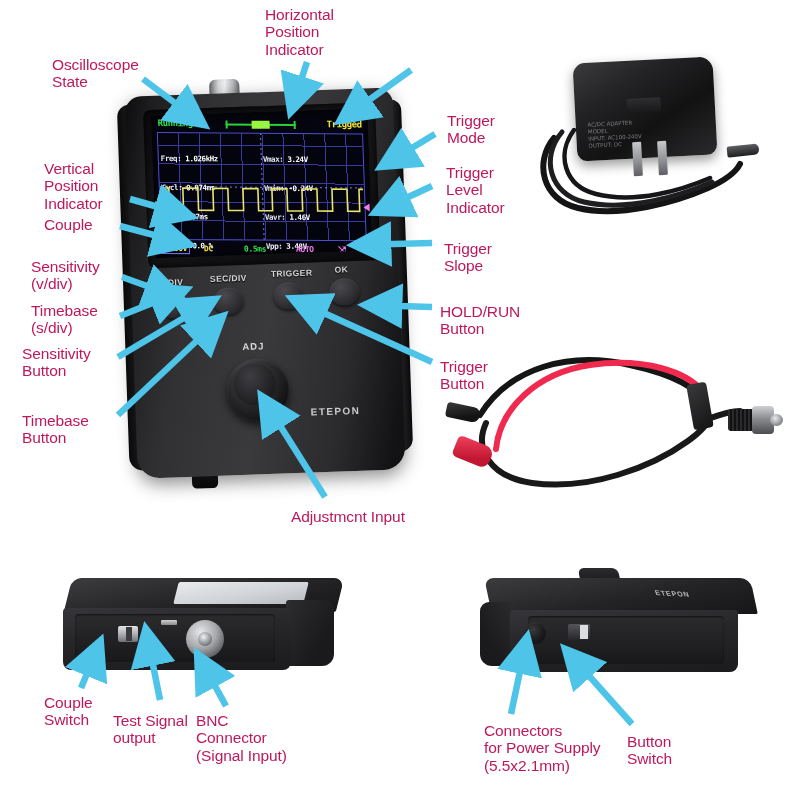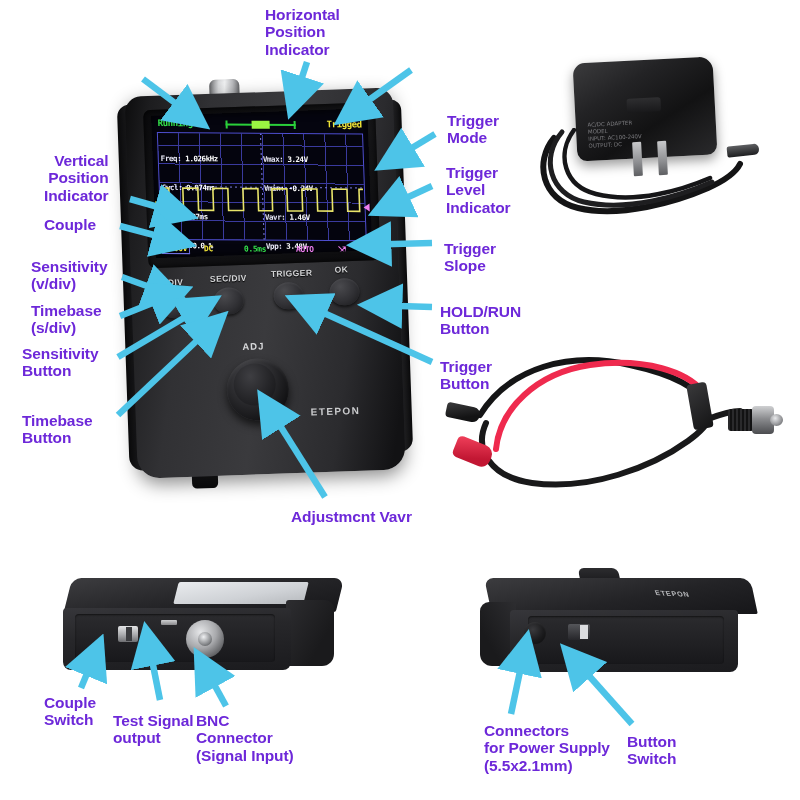--- a/index.html
+++ b/index.html
@@ -10,24 +10,23 @@
     font-family:"Liberation Sans",sans-serif;
     color:#1a1a1a;
     overflow:hidden;
     position:relative;
   }
   #stage{position:absolute;left:0;top:0;width:800px;height:800px;}
   .lbl{
     position:absolute;
     font-size:15.5px;
     line-height:1.12;
-    color:#6d28d9;
+    color:#be185d;
     white-space:pre-line;
     letter-spacing:-0.1px;
-    font-weight:bold;
   }
   svg.arrows{position:absolute;left:0;top:0;width:800px;height:800px;pointer-events:none;}
 
   
   #device{
     position:absolute;left:123px;top:78px;width:290px;height:400px;
     transform:rotate(-2.0deg);
   }
   .body-shell{
     position:absolute;left:8px;top:14px;width:268px;height:382px;
@@ -446,24 +445,26 @@
       <line x1="432" y1="362" x2="293" y2="299"></line>
       <line x1="325" y1="497" x2="262" y2="397"></line>
       <line x1="81" y1="688" x2="100" y2="642"></line>
       <line x1="160" y1="700" x2="146" y2="630"></line>
       <line x1="226" y1="706" x2="198" y2="655"></line>
       <line x1="511" y1="714" x2="527" y2="638"></line>
       <line x1="632" y1="724" x2="566" y2="650"></line>
     </g>
   </svg>
 
+  <div class="lbl" style="left:52px;top:56px;">Oscilloscope
+State</div>
   <div class="lbl" style="left:265px;top:6px;">Horizontal
 Position
 Indicator</div>
-  <div class="lbl" style="left:44px;top:152px;text-align:right;">Vertical
+  <div class="lbl" style="left:44px;top:160px;">Vertical
 Position
 Indicator</div>
   <div class="lbl" style="left:44px;top:216px;">Couple</div>
   <div class="lbl" style="left:31px;top:258px;">Sensitivity
 (v/div)</div>
   <div class="lbl" style="left:31px;top:302px;">Timebase
 (s/div)</div>
   <div class="lbl" style="left:22px;top:345px;">Sensitivity
 Button</div>
   <div class="lbl" style="left:22px;top:412px;">Timebase
@@ -472,21 +473,21 @@
 Mode</div>
   <div class="lbl" style="left:446px;top:164px;">Trigger
 Level
 Indicator</div>
   <div class="lbl" style="left:444px;top:240px;">Trigger
 Slope</div>
   <div class="lbl" style="left:440px;top:303px;">HOLD/RUN
 Button</div>
   <div class="lbl" style="left:440px;top:358px;">Trigger
 Button</div>
-  <div class="lbl" style="left:291px;top:508px;">Adjustmcnt Vavr</div>
+  <div class="lbl" style="left:291px;top:508px;">Adjustmcnt Input</div>
   <div class="lbl" style="left:44px;top:694px;">Couple
 Switch</div>
   <div class="lbl" style="left:196px;top:712px;">BNC
 Connector
 (Signal Input)</div>
   <div class="lbl" style="left:113px;top:712px;">Test Signal
 output</div>
   <div class="lbl" style="left:484px;top:722px;">Connectors
 for Power Supply
 (5.5x2.1mm)</div>

